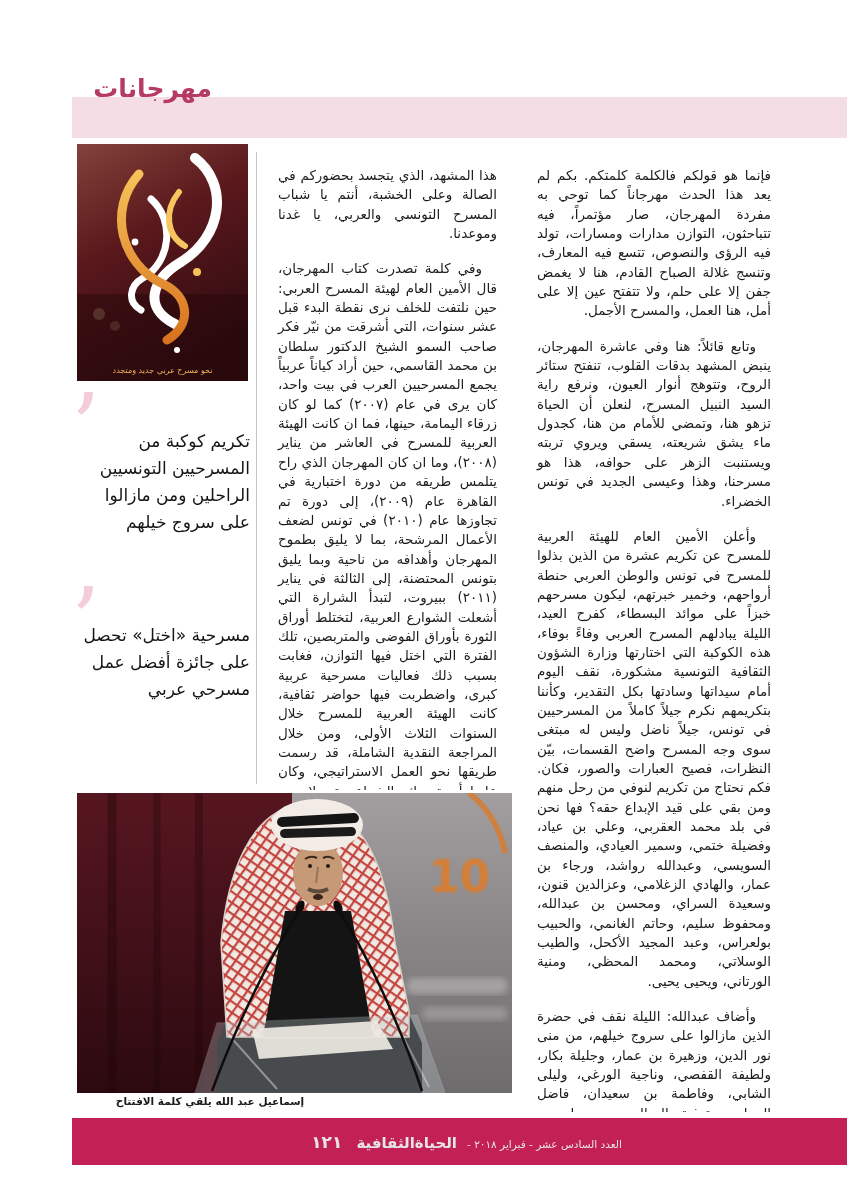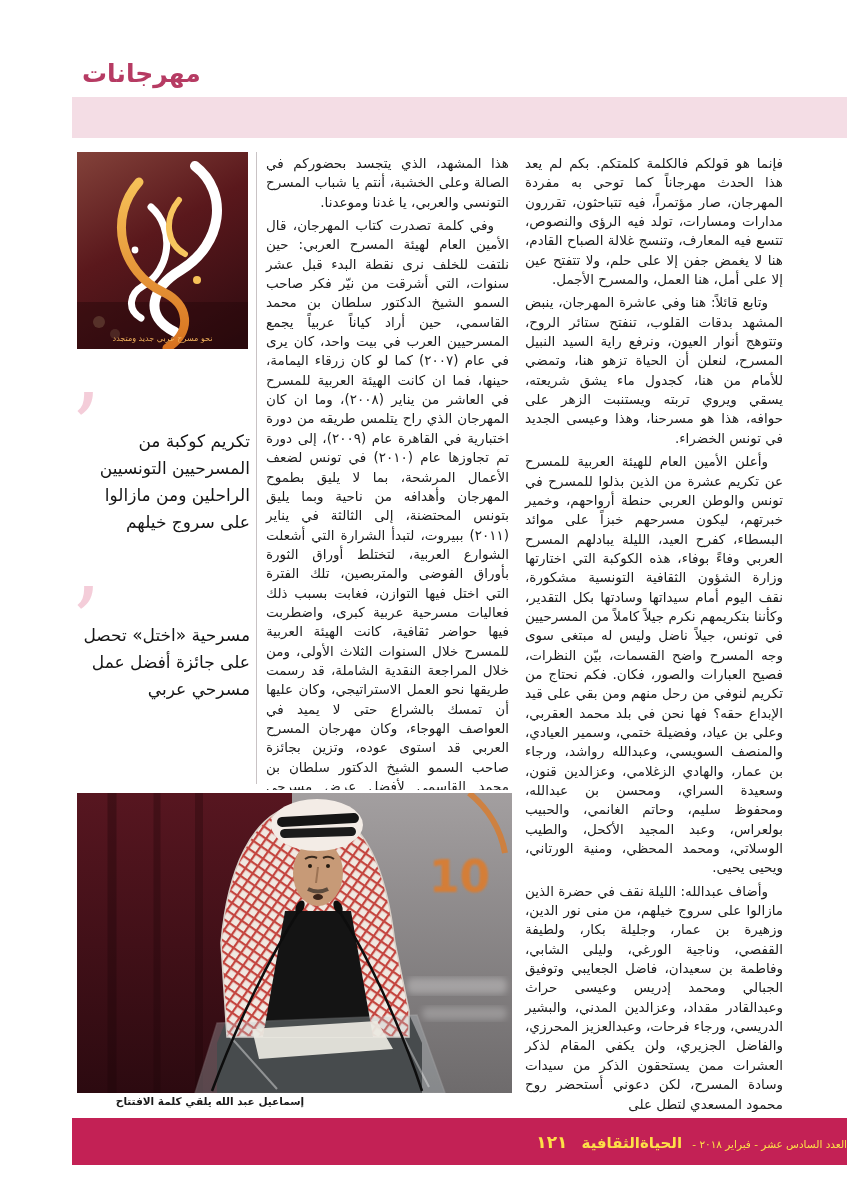--- a/index.html
+++ b/index.html
@@ -3,25 +3,25 @@
 <meta charset="utf-8">
 <style>
   html,body{margin:0;padding:0;background:#ffffff;}
   #page{
     position:relative;width:847px;height:1182px;background:#ffffff;overflow:hidden;
     font-family:"DejaVu Sans",sans-serif;
   }
   
   .header-band{position:absolute;left:72px;top:97px;width:775px;height:41px;background:#f4dde5;}
   .section-label{
-    position:absolute;left:82px;top:59px;width:130px;
-    font-size:25px;font-weight:bold;color:#b63b63;direction:rtl;text-align:left;
+    position:absolute;left:82px;top:74px;width:130px;
+    font-size:25px;font-weight:bold;color:#b63b63;direction:rtl;text-align:right;
   }
   
-  .poster{position:absolute;left:77px;top:152px;width:171px;height:197px;overflow:hidden;}
+  .poster{position:absolute;left:77px;top:144px;width:171px;height:237px;overflow:hidden;}
   .poster svg{display:block;}
   .poster-tagline{
     position:absolute;left:0;bottom:6px;width:100%;text-align:center;
     font-size:8px;color:#f2b25c;direction:rtl;
   }
   
   .pullquote{position:absolute;left:77px;width:173px;direction:rtl;}
   .pullquote .qmark{
     position:absolute;left:-6px;top:-46px;font-size:92px;line-height:1;
     color:#f4cdd9;font-family:"DejaVu Serif",serif;pointer-events:none;
@@ -31,40 +31,40 @@
     color:#151515;text-align:right;
   }
   .q1{top:428px;}
   .q2{top:622px;}
   
   .divider{position:absolute;left:256px;top:152px;width:1px;height:632px;background:#c9c3c5;}
   .col{
     position:absolute;direction:rtl;text-align:justify;color:#1c1c1c;
     font-size:13.5px;line-height:19.35px;overflow:hidden;
   }
-  .col p{margin:4px;}
+  .col p{margin:16px;}
   .col p + p{text-indent:15px;}
   .col-mid{left:262px;top:150px;width:251px;height:640px;}
   .col-right{left:521px;top:150px;width:266px;height:962px;}
   
   .photo{position:absolute;left:77px;top:793px;width:435px;height:300px;overflow:hidden;background:#3a0d12;}
   .backdrop-number{
     position:absolute;left:352px;top:58px;font-size:44px;font-weight:bold;
     color:#e07b28;opacity:.85;filter:blur(1px);
   }
   .photo-caption{
     position:absolute;left:80px;top:1095px;width:260px;
     font-size:10.5px;font-weight:bold;color:#1a1a1a;direction:rtl;text-align:center;
   }
   
   .footer-bar{
     position:absolute;left:72px;top:1118px;width:775px;height:47px;background:#c32155;
     display:flex;align-items:center;
   }
-  .footer-line{direction:rtl;text-align:right;color:#fde047;padding:0 0 0 14px;white-space:nowrap;width:100%;}
+  .footer-line{direction:rtl;text-align:center;color:#e5e5e5;padding:0 0 0 14px;white-space:nowrap;width:100%;}
   .footer-issue{font-size:10.5px;}
   .footer-logo{font-size:15px;font-weight:bold;margin:0 5px;letter-spacing:-0.5px;}
   .footer-pagenum{font-size:17px;font-weight:bold;margin-right:4px;}
 </style>
 </head>
 <body>
 
 <div id="page">
 
   <div class="header-band"></div>
@@ -109,21 +109,21 @@
   </div>
 
   <div class="divider"></div>
 
   <div class="col col-mid">
     <p>هذا المشهد، الذي يتجسد بحضوركم في الصالة وعلى الخشبة، أنتم يا شباب المسرح التونسي والعربي، يا غدنا وموعدنا.</p>
     <p>وفي كلمة تصدرت كتاب المهرجان، قال الأمين العام لهيئة المسرح العربي: حين نلتفت للخلف نرى نقطة البدء قبل عشر سنوات، التي أشرقت من نيّر فكر صاحب السمو الشيخ الدكتور سلطان بن محمد القاسمي، حين أراد كياناً عربياً يجمع المسرحيين العرب في بيت واحد، كان يرى في عام (٢٠٠٧) كما لو كان زرقاء اليمامة، حينها، فما ان كانت الهيئة العربية للمسرح في العاشر من يناير (٢٠٠٨)، وما ان كان المهرجان الذي راح يتلمس طريقه من دورة اختبارية في القاهرة عام (٢٠٠٩)، إلى دورة تم تجاوزها عام (٢٠١٠) في تونس لضعف الأعمال المرشحة، بما لا يليق بطموح المهرجان وأهدافه من ناحية وبما يليق بتونس المحتضنة، إلى الثالثة في يناير (٢٠١١) ببيروت، لتبدأ الشرارة التي أشعلت الشوارع العربية، لتختلط أوراق الثورة بأوراق الفوضى والمتربصين، تلك الفترة التي اختل فيها التوازن، فغابت بسبب ذلك فعاليات مسرحية عربية كبرى، واضطربت فيها حواضر ثقافية، كانت الهيئة العربية للمسرح خلال السنوات الثلاث الأولى، ومن خلال المراجعة النقدية الشاملة، قد رسمت طريقها نحو العمل الاستراتيجي، وكان عليها أن تمسك بالشراع حتى لا يميد في العواصف الهوجاء، وكان مهرجان المسرح العربي قد استوى عوده، وتزين بجائزة صاحب السمو الشيخ الدكتور سلطان بن محمد القاسمي لأفضل عرض مسرحي عربي.</p>
   </div>
 
   <div class="col col-right">
-    <p>فإنما هو قولكم فالكلمة كلمتكم. بكم لم يعد هذا الحدث مهرجاناً كما توحي به مفردة المهرجان، صار مؤتمراً، فيه تتباحثون، تقررون مدارات ومسارات، تولد فيه الرؤى والنصوص، تتسع فيه المعارف، وتنسج غلالة الصباح القادم، هنا لا يغمض جفن إلا على حلم، ولا تتفتح عين إلا على أمل، هنا العمل، والمسرح الأجمل.</p>
+    <p>فإنما هو قولكم فالكلمة كلمتكم. بكم لم يعد هذا الحدث مهرجاناً كما توحي به مفردة المهرجان، صار مؤتمراً، فيه تتباحثون، التوازن مدارات ومسارات، تولد فيه الرؤى والنصوص، تتسع فيه المعارف، وتنسج غلالة الصباح القادم، هنا لا يغمض جفن إلا على حلم، ولا تتفتح عين إلا على أمل، هنا العمل، والمسرح الأجمل.</p>
     <p>وتابع قائلاً: هنا وفي عاشرة المهرجان، ينبض المشهد بدقات القلوب، تنفتح ستائر الروح، وتتوهج أنوار العيون، ونرفع راية السيد النبيل المسرح، لنعلن أن الحياة تزهو هنا، وتمضي للأمام من هنا، كجدول ماء يشق شريعته، يسقي ويروي تربته ويستنبت الزهر على حوافه، هذا هو مسرحنا، وهذا وعيسى الجديد في تونس الخضراء.</p>
     <p>وأعلن الأمين العام للهيئة العربية للمسرح عن تكريم عشرة من الذين بذلوا للمسرح في تونس والوطن العربي حنطة أرواحهم، وخمير خبرتهم، ليكون مسرحهم خبزاً على موائد البسطاء، كفرح العيد، الليلة يبادلهم المسرح العربي وفاءً بوفاء، هذه الكوكبة التي اختارتها وزارة الشؤون الثقافية التونسية مشكورة، نقف اليوم أمام سيداتها وسادتها بكل التقدير، وكأننا بتكريمهم نكرم جيلاً كاملاً من المسرحيين في تونس، جيلاً ناضل وليس له مبتغى سوى وجه المسرح واضح القسمات، بيّن النظرات، فصيح العبارات والصور، فكان. فكم نحتاج من تكريم لنوفي من رحل منهم ومن بقي على قيد الإبداع حقه؟ فها نحن في بلد محمد العقربي، وعلي بن عياد، وفضيلة ختمي، وسمير العيادي، والمنصف السويسي، وعبدالله رواشد، ورجاء بن عمار، والهادي الزغلامي، وعزالدين قنون، وسعيدة السراي، ومحسن بن عبدالله، ومحفوظ سليم، وحاتم الغانمي، والحبيب بولعراس، وعبد المجيد الأكحل، والطيب الوسلاتي، ومحمد المحظي، ومنية الورتاني، ويحيى يحيى.</p>
     <p>وأضاف عبدالله: الليلة نقف في حضرة الذين مازالوا على سروج خيلهم، من منى نور الدين، وزهيرة بن عمار، وجليلة بكار، ولطيفة القفصي، وناجية الورغي، وليلى الشابي، وفاطمة بن سعيدان، فاضل الجعايبي وتوفيق الجبالي ومحمد إدريس وعيسى حراث وعبدالقادر مقداد، وعزالدين المدني، والبشير الدريسي، ورجاء فرحات، وعبدالعزيز المحرزي، والفاضل الجزيري، ولن يكفي المقام لذكر العشرات ممن يستحقون الذكر من سيدات وسادة المسرح، لكن دعوني أستحضر روح محمود المسعدي لتطل على</p>
   </div>
 
   <div class="photo">
     <svg width="435" height="300" viewBox="0 0 435 300">
       <defs>
         <linearGradient id="curtainGrad" x1="0" y1="0" x2="0" y2="1">
           <stop offset="0" stop-color="#571620"></stop>

